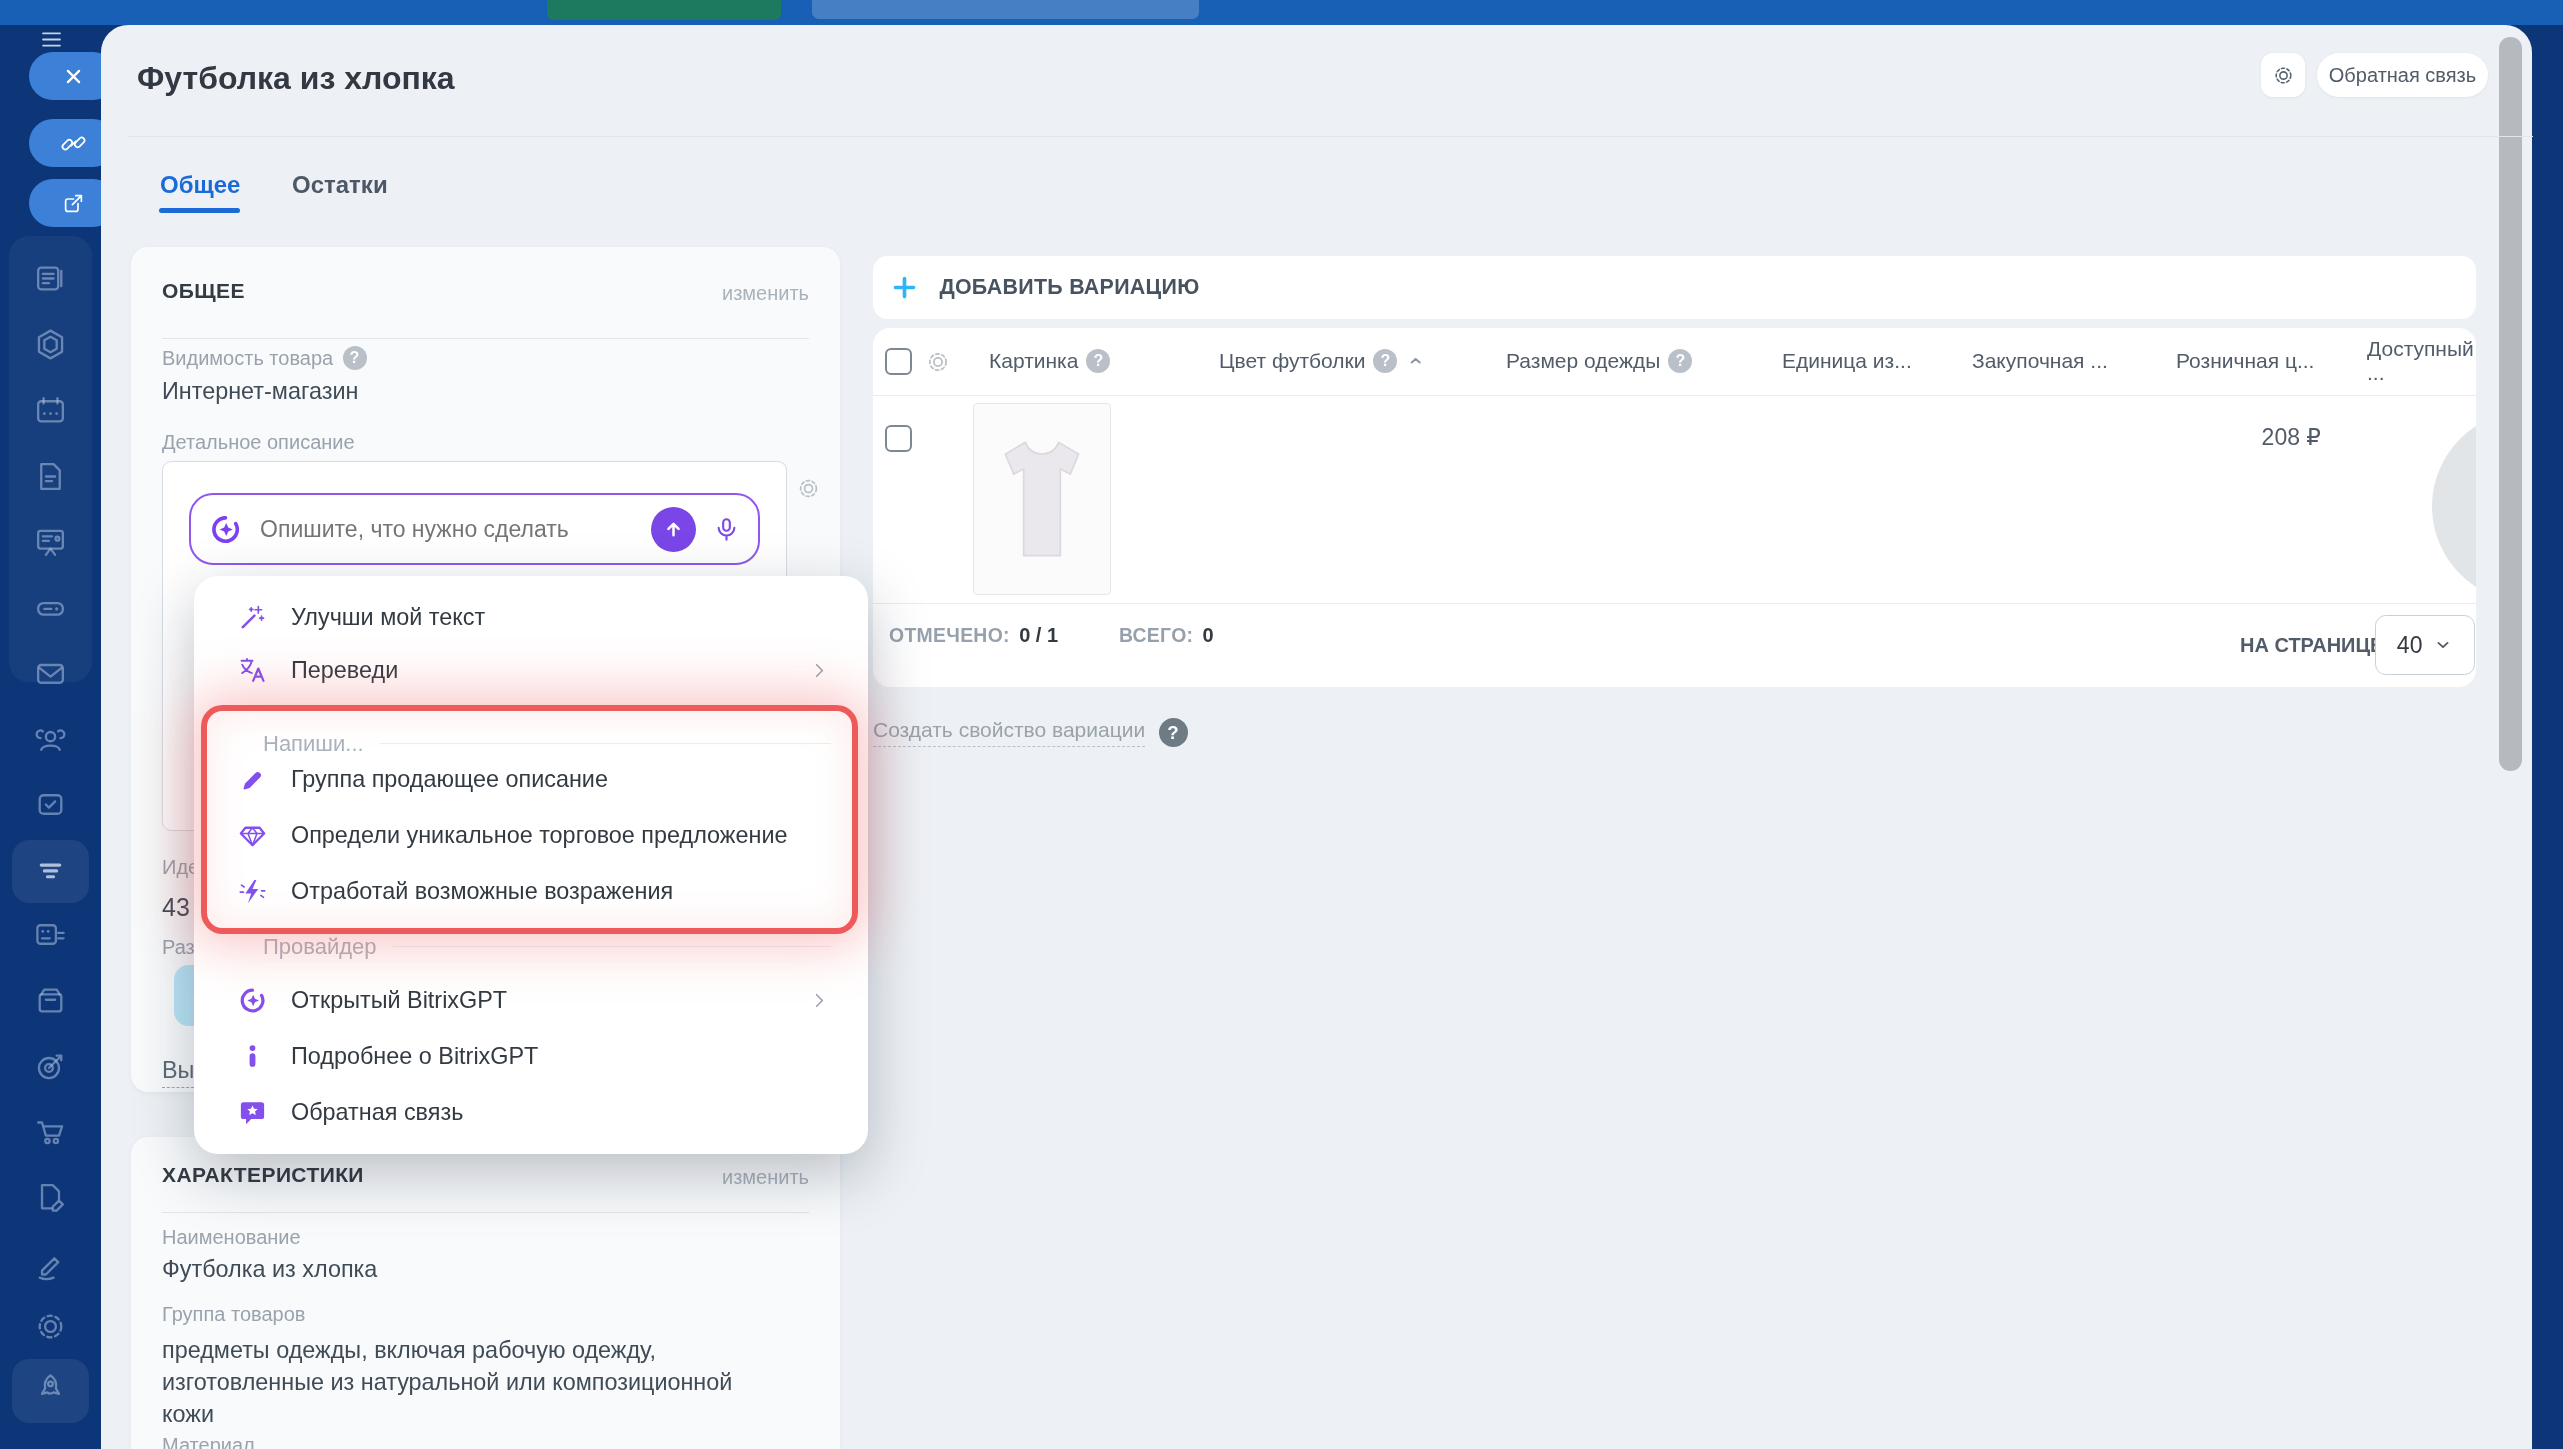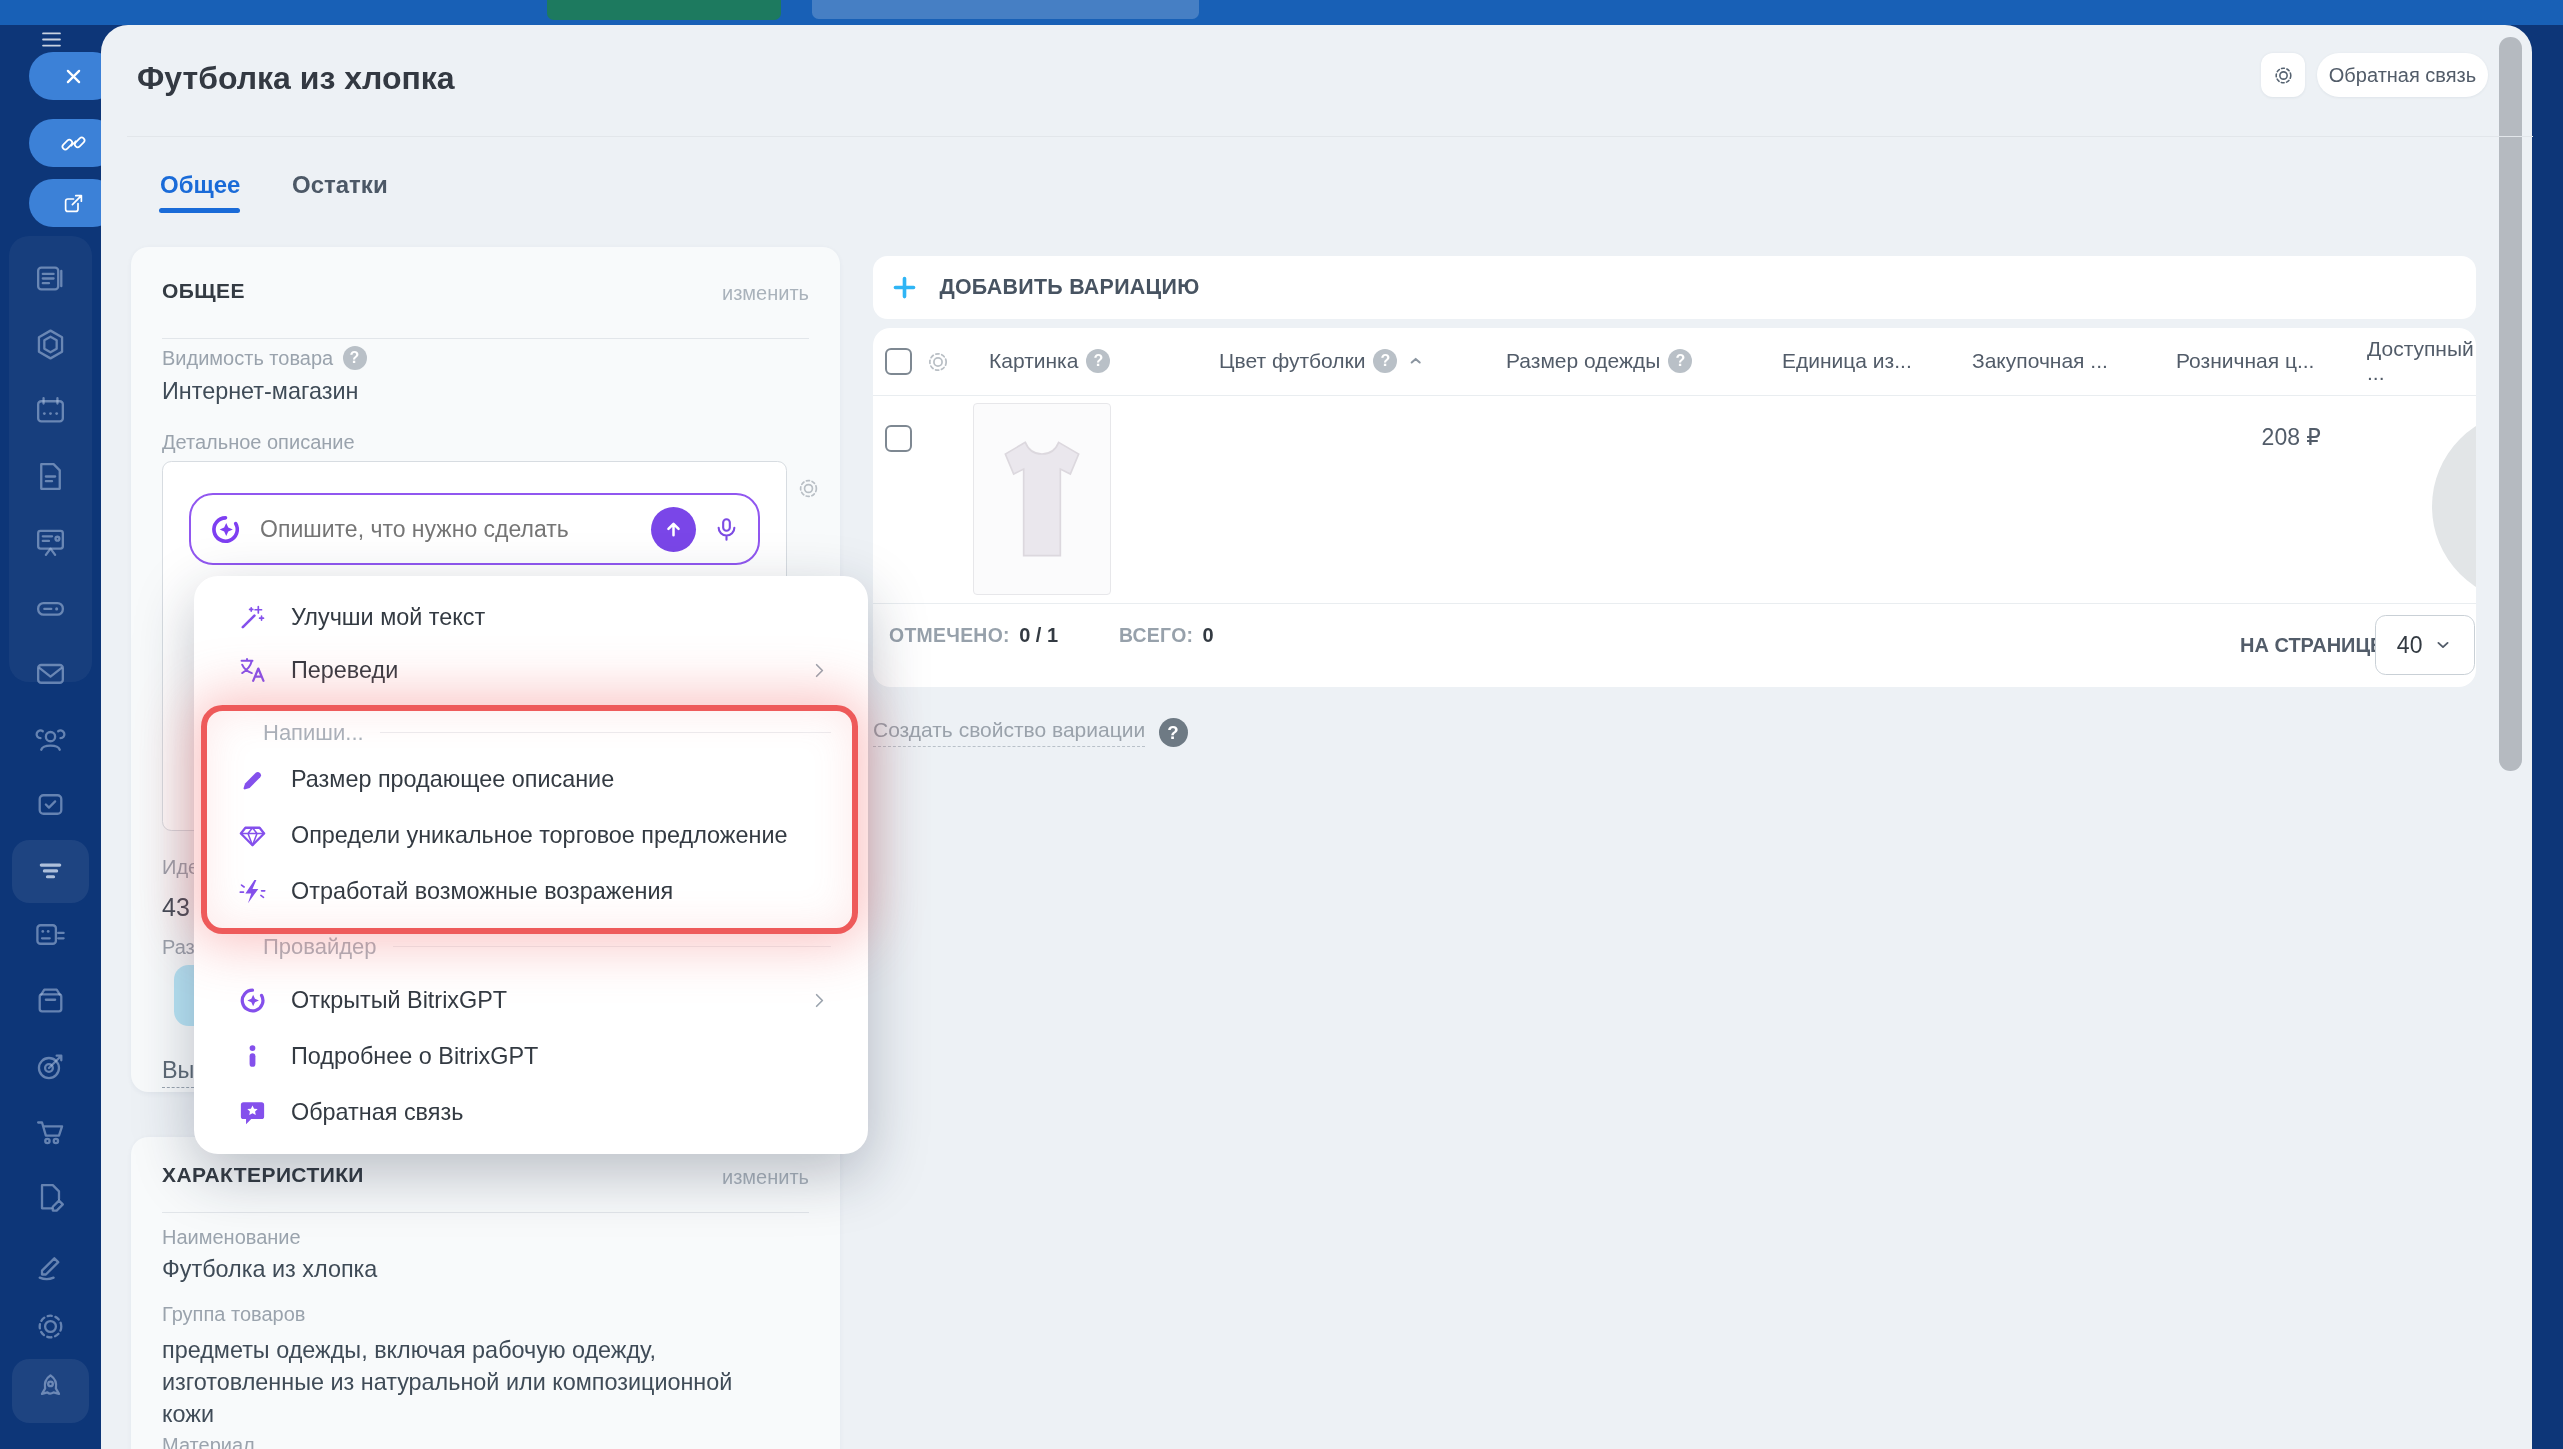--- a/index.html
+++ b/index.html
@@ -326,30 +326,30 @@
       <span class="icon"><svg viewBox="0 0 48 48" fill="none" stroke="currentColor" stroke-width="3" stroke-linecap="round" stroke-linejoin="round">
             <path d="M7 9h17M15.5 9V6M8 15c3 7 9 11 15 13M23 9c-2 8-8 15-15 19" stroke-width="3"></path>
             <path d="M25 40l8-19 8 19M28.5 33.5h9" stroke-width="3.5"></path>
           </svg></span>
       <span class="mi-label">Переведи</span>
       <span class="icon sub"><svg viewBox="0 0 48 48" fill="none" stroke="currentColor" stroke-width="3" stroke-linecap="round" stroke-linejoin="round">
             <path d="M18 12l12 12-12 12" stroke-width="3.5"></path>
           </svg></span>
     </div>
 
-    <div class="menu-group" style="top:142px;">
+    <div class="menu-group" style="top:153px;">
       <span class="mg-label">Напиши...</span>
       <span class="line"></span>
     </div>
 
     <div class="menu-item" style="top:175px;">
       <span class="icon"><svg viewBox="0 0 48 48" fill="none" stroke="currentColor" stroke-width="3" stroke-linecap="round" stroke-linejoin="round">
             <path d="M10 38l2.5-8L29 13.5a5 5 0 0 1 7 7L19.5 37 11.5 39.5z" fill="currentColor" stroke="none"></path>
           </svg></span>
-      <span class="mi-label">Размер продающее описание</span>
+      <span class="mi-label">Группа продающее описание</span>
     </div>
     <div class="menu-item" style="top:231px;">
       <span class="icon"><svg viewBox="0 0 48 48" fill="none" stroke="currentColor" stroke-width="3" stroke-linecap="round" stroke-linejoin="round">
             <path d="M13 12h22l7 9-18 18L6 21z" stroke-width="3.5"></path>
             <path d="M6 21h36M24 39l-7-18 7-9 7 9-7 18" stroke-width="2.4"></path>
           </svg></span>
       <span class="mi-label">Определи уникальное торговое предложение</span>
     </div>
     <div class="menu-item" style="top:287px;">
       <span class="icon"><svg viewBox="0 0 48 48" fill="none" stroke="currentColor" stroke-width="3" stroke-linecap="round" stroke-linejoin="round">

